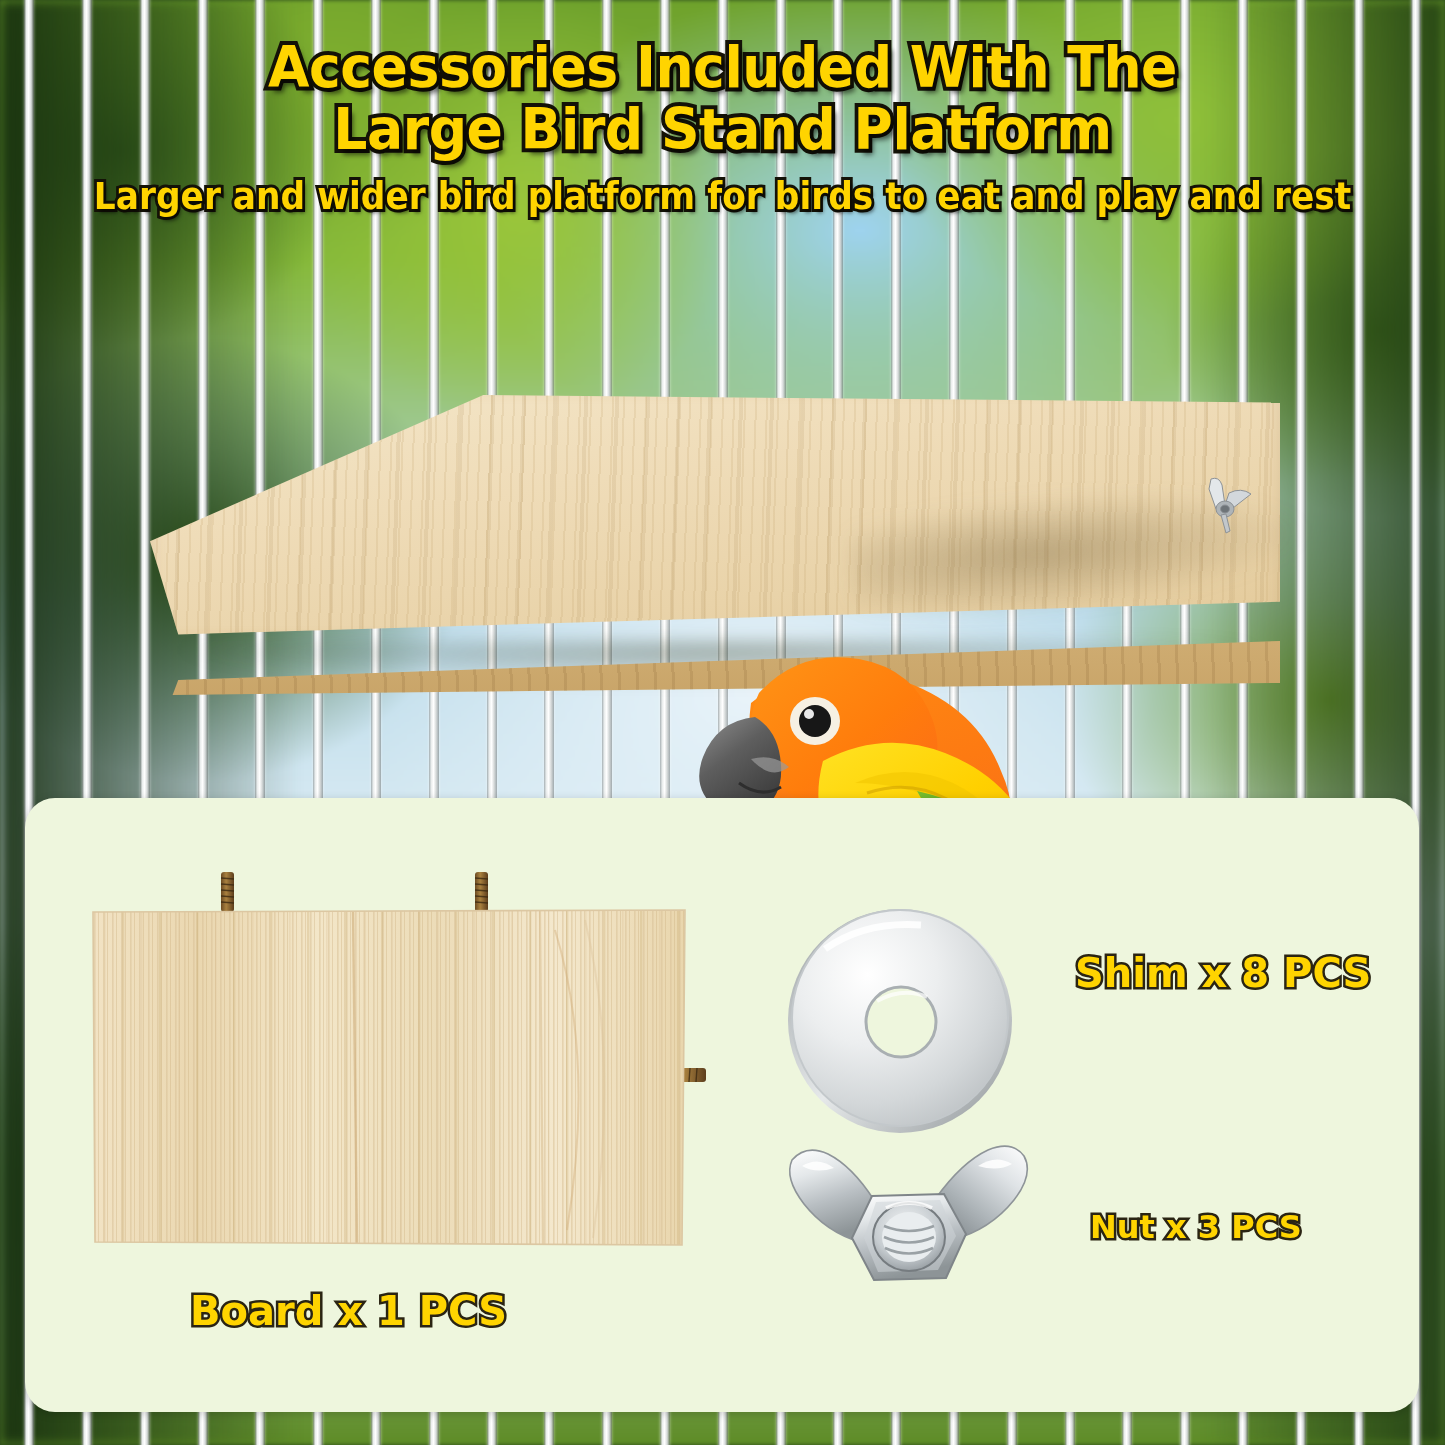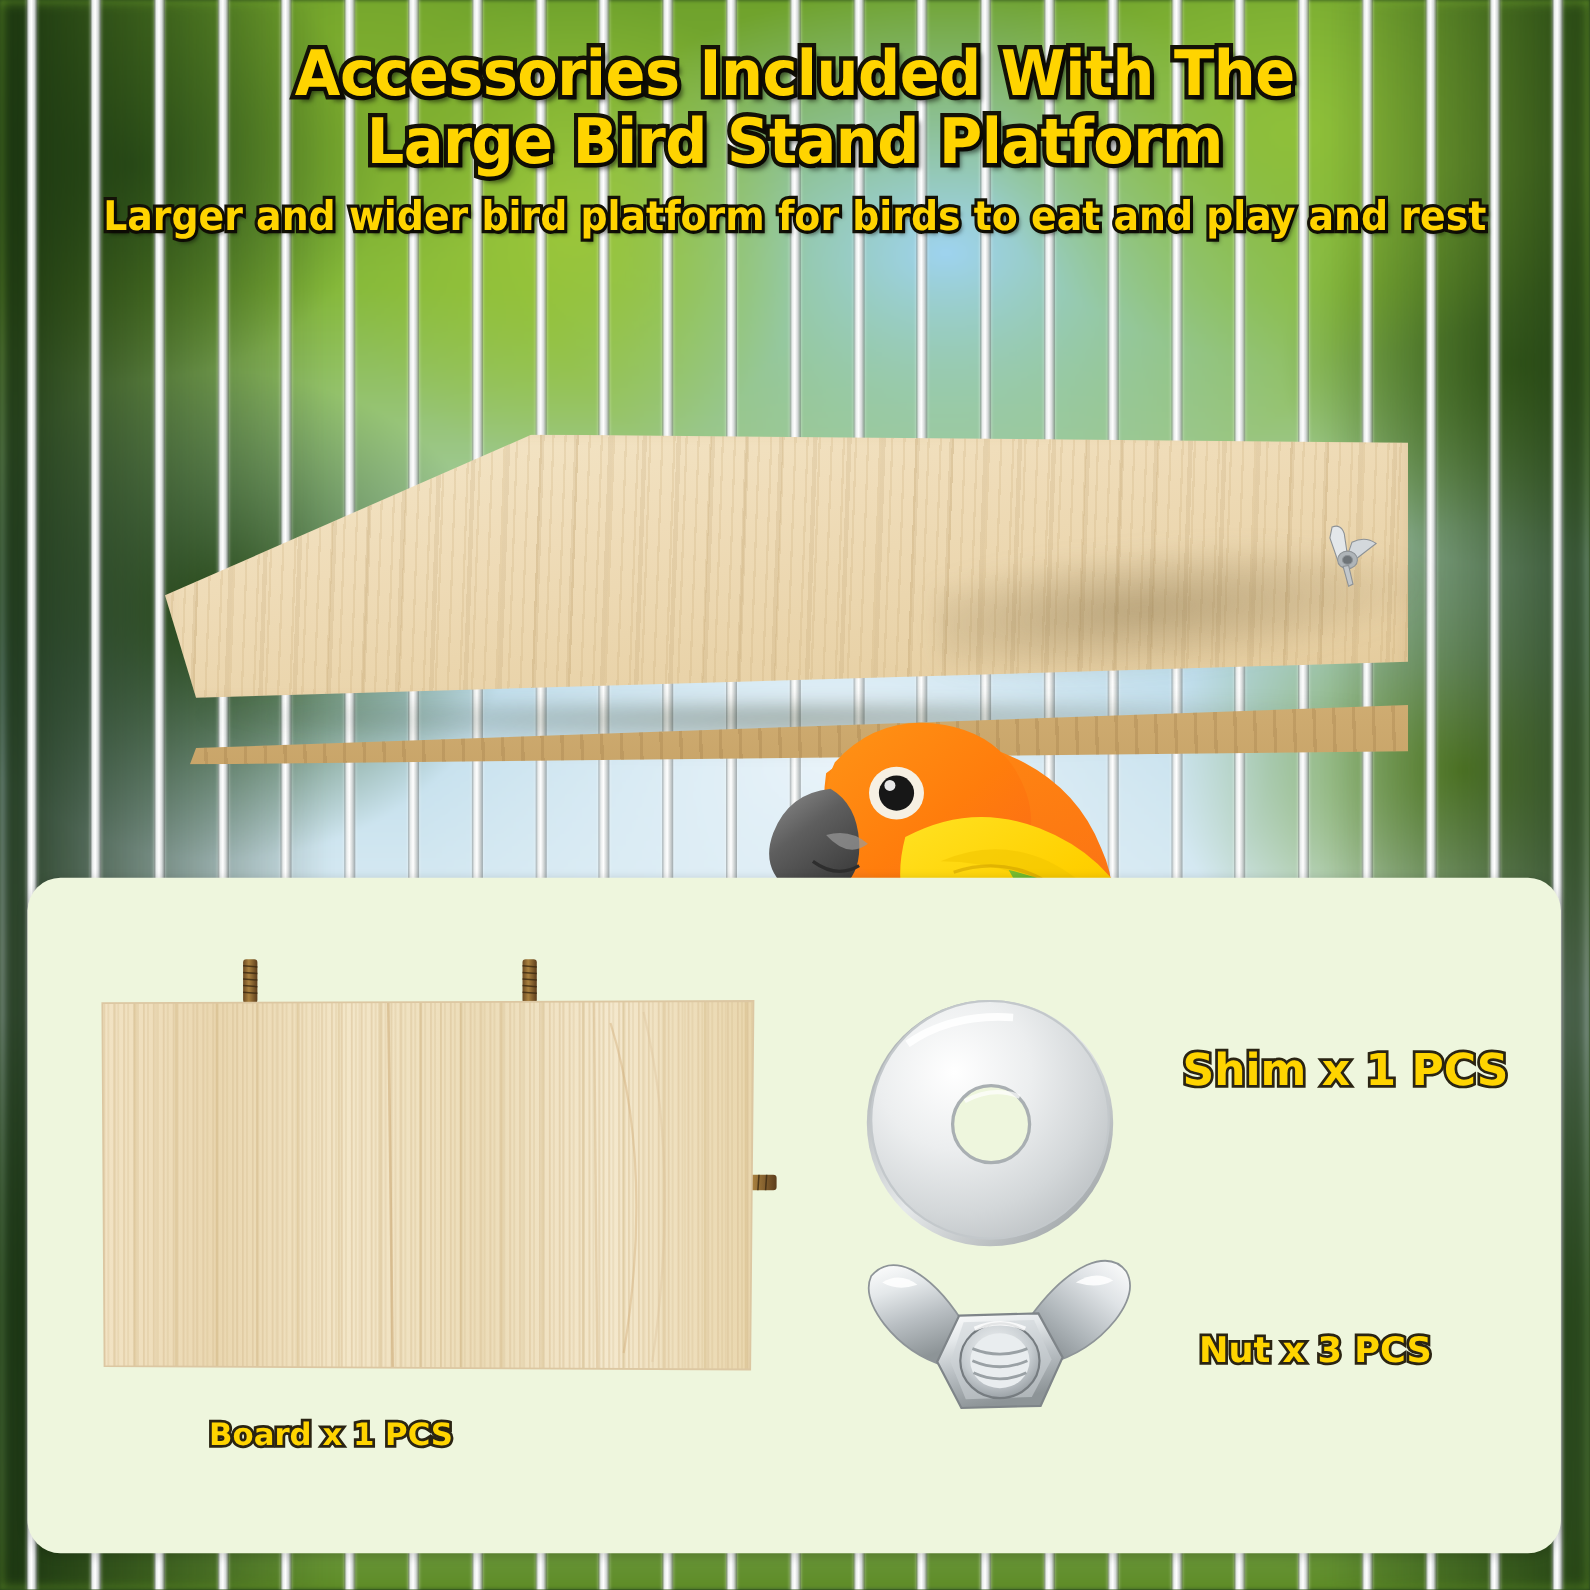--- a/index.html
+++ b/index.html
@@ -106,21 +106,21 @@
 
   .lbl{
     position:absolute;
     font-family:"DejaVu Sans", sans-serif;
     font-weight:700;
     color:#ffd400;
     -webkit-text-stroke:5px #2a2413;
     paint-order:stroke fill;
     white-space:nowrap;
   }
-  .lbl-board{left:190px;top:1288px;font-size:28px;z-index:60;}
+  .lbl-board{left:190px;top:1288px;font-size:40px;z-index:60;}
   .lbl-shim {left:1075px;top:950px;font-size:40px;z-index:60;}
   .lbl-nut  {left:1090px;top:1208px;font-size:32px;z-index:60;}
 
   .shim-img{position:absolute;left:785px;top:905px;width:230px;height:230px;z-index:55;}
   .nut-img {position:absolute;left:780px;top:1138px;width:255px;height:175px;z-index:55;}
 </style>
 </head>
 <body>
 
 <div id="stage">
@@ -369,16 +369,16 @@
     <ellipse cx="129" cy="99" rx="27" ry="25" fill="#e9edef"></ellipse>
     <g stroke="#9aa1a5" stroke-width="2.6" fill="none">
       <path d="M104 88 q25 10 50 0"></path>
       <path d="M104 99 q25 11 50 0"></path>
       <path d="M105 110 q24 11 48 0"></path>
     </g>
     <path d="M106 70 q24 -10 46 0" stroke="#ffffff" stroke-width="4" fill="none" opacity=".8"></path>
   </svg>
 
   <div class="lbl lbl-board">Board x 1 PCS</div>
-  <div class="lbl lbl-shim">Shim x 1 PCS</div>
+  <div class="lbl lbl-shim">Shim x 8 PCS</div>
   <div class="lbl lbl-nut">Nut x 3 PCS</div>
 
 </div>
 
 </body></html>

